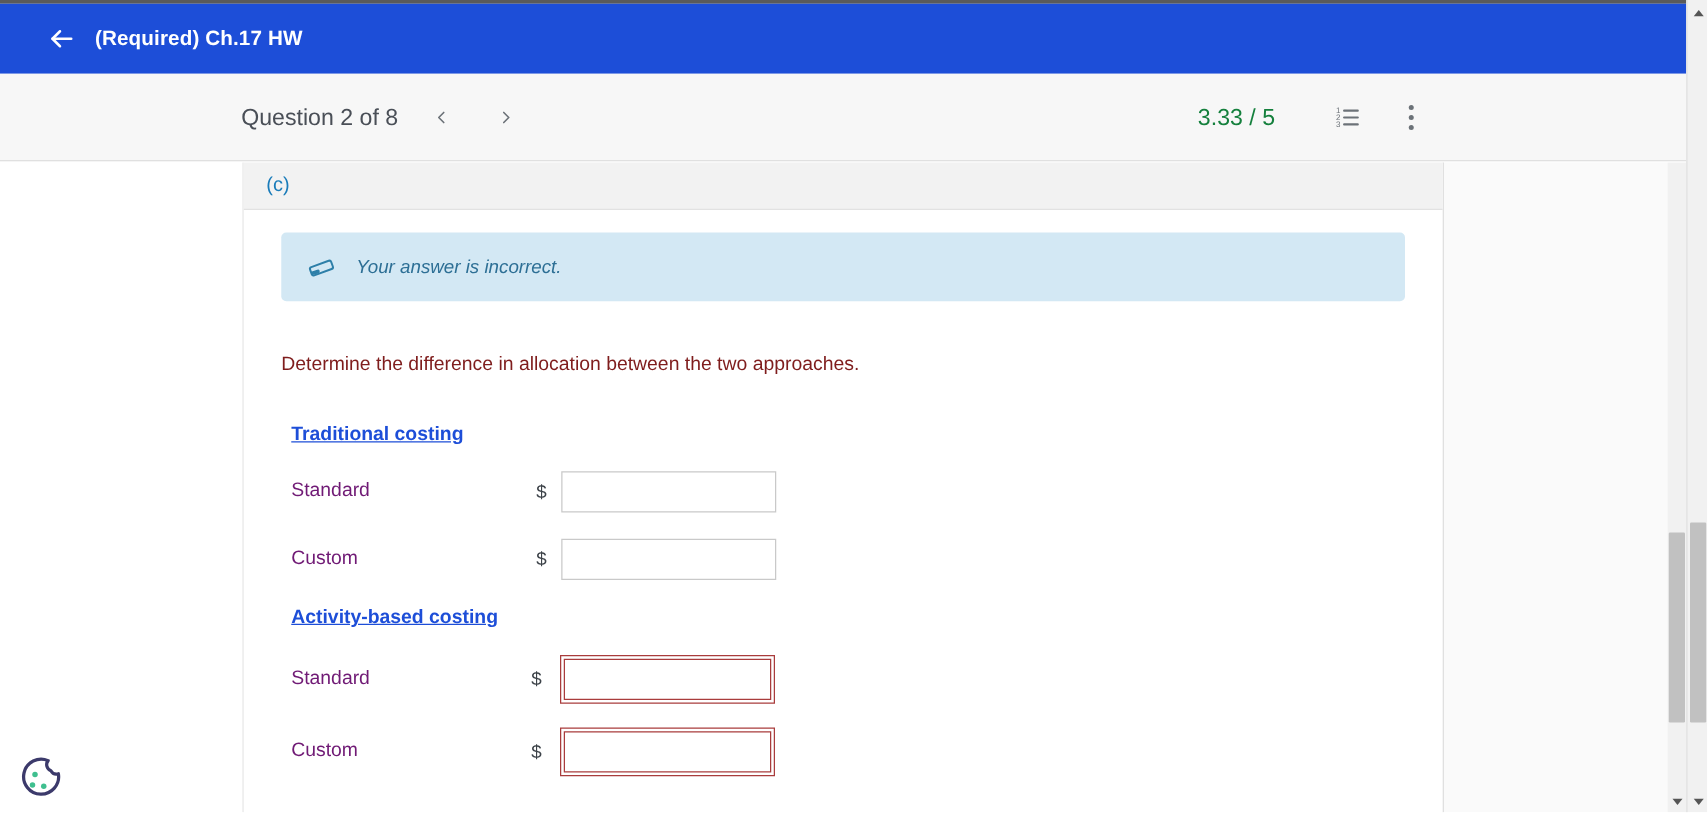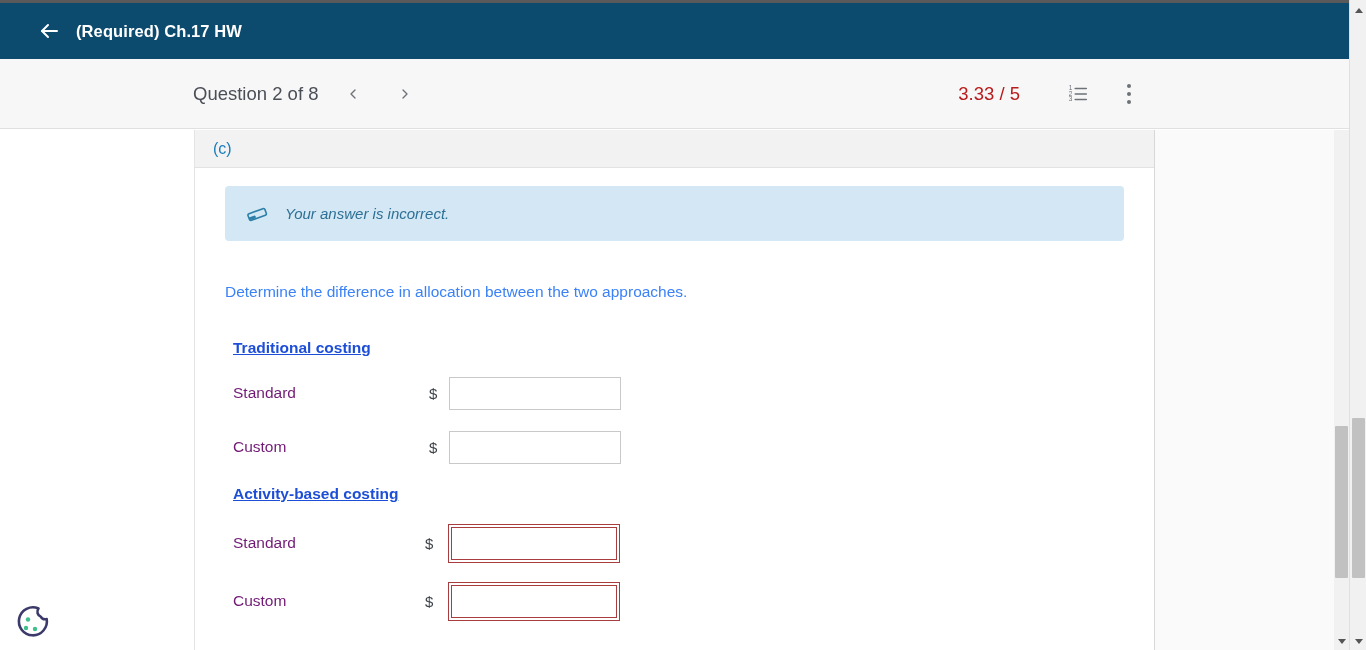--- a/index.html
+++ b/index.html
@@ -15,21 +15,21 @@
 
   
   .top-sliver {
     position: absolute; top: 0; left: 0; width: 1349px; height: 3px;
     background: #5a5a5a;
   }
 
   
   .titlebar {
     position: absolute; top: 3px; left: 0; width: 1349px; height: 56px;
-    background: #0c4a6e;
+    background: #1d4ed8;
     display: flex; align-items: center;
     padding-left: 36px;
   }
   .back-arrow {
     width: 26px; height: 26px; flex: 0 0 auto;
     display: flex; align-items: center; justify-content: center;
     cursor: pointer;
   }
   .back-arrow svg { display: block; }
   .titlebar-title {
@@ -56,21 +56,21 @@
     width: 34px; height: 34px; margin-left: 18px;
     display: flex; align-items: center; justify-content: center;
     cursor: pointer; color: #6c7278;
   }
   .chevbtn:first-of-type { margin-left: 32px; }
   .qnav-right {
     margin-left: auto; margin-right: 205px;
     display: flex; align-items: center; gap: 0;
   }
   .score {
-    font-size: 18.5px; color: #b91c1c; white-space: nowrap;
+    font-size: 18.5px; color: #15803d; white-space: nowrap;
   }
   .listbtn {
     width: 36px; height: 36px; margin-left: 40px;
     display:flex; align-items:center; justify-content:center;
     cursor: pointer; color: #6c7278;
   }
   .dotsbtn {
     width: 30px; height: 36px; margin-left: 18px;
     display:flex; flex-direction: column; align-items:center; justify-content:center;
     gap: 4px; cursor: pointer;
@@ -119,21 +119,21 @@
   .alert-icon { width: 28px; height: 28px; flex:0 0 auto; display:flex; align-items:center; justify-content:center; }
   .alert-text {
     margin-left: 14px;
     color: #2d6f95;
     font-size: 15px;
     font-style: italic;
   }
 
   .prompt {
     margin: 42px 0 0 30px;
-    font-size: 15.5px; color: #3b82f6;
+    font-size: 15.5px; color: #7f1d1d;
   }
 
   .section-head {
     margin: 38px 0 0 38px;
     font-size: 15.5px; font-weight: bold; color: #1d4ed8;
     text-decoration: underline;
     display: inline-block;
   }
   .section-head.ab { margin-top: 20px; }
 

